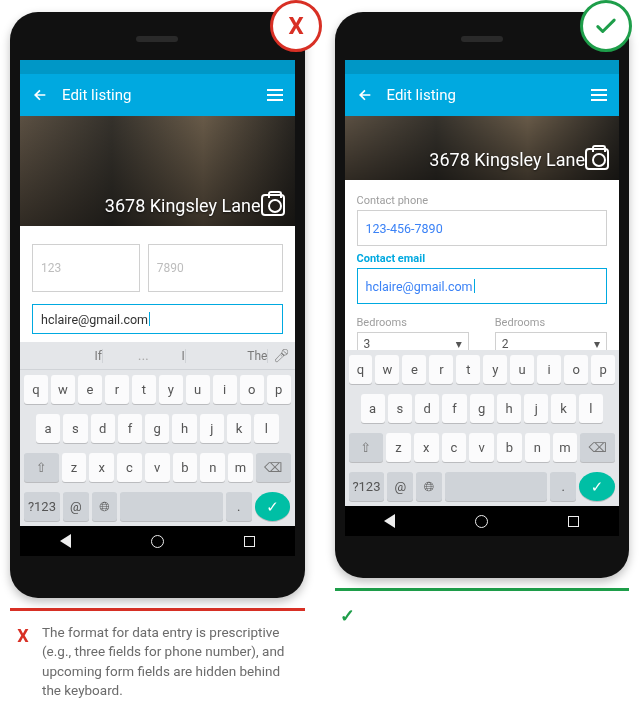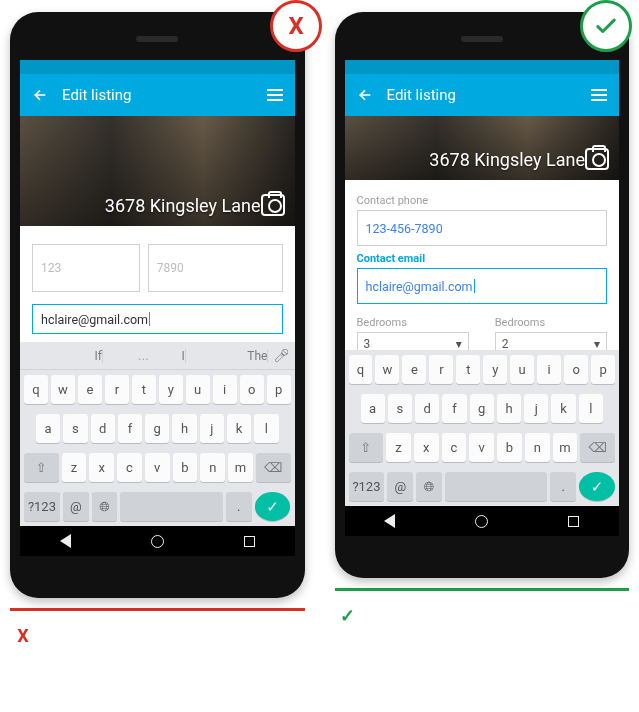--- a/index.html
+++ b/index.html
@@ -181,20 +181,21 @@
         <div class="nav">
           <div class="tri"></div>
           <div class="circ"></div>
           <div class="sq"></div>
         </div>
       </div>
     </div>
     <div class="rule ruleR"></div>
     <div class="cap">
       <div class="ic icR">X</div>
+      <div>The format for data entry is prescriptive (e.g., three fields for phone number), and upcoming form fields are hidden behind the keyboard.</div>
     </div>
   </div>
 
   <div class="col">
     <div class="phone">
       <div class="speaker"></div>
       <div class="screen">
         <div class="status"></div>
         <div class="appbar">
           <svg class="arrow" viewBox="0 0 24 24">

